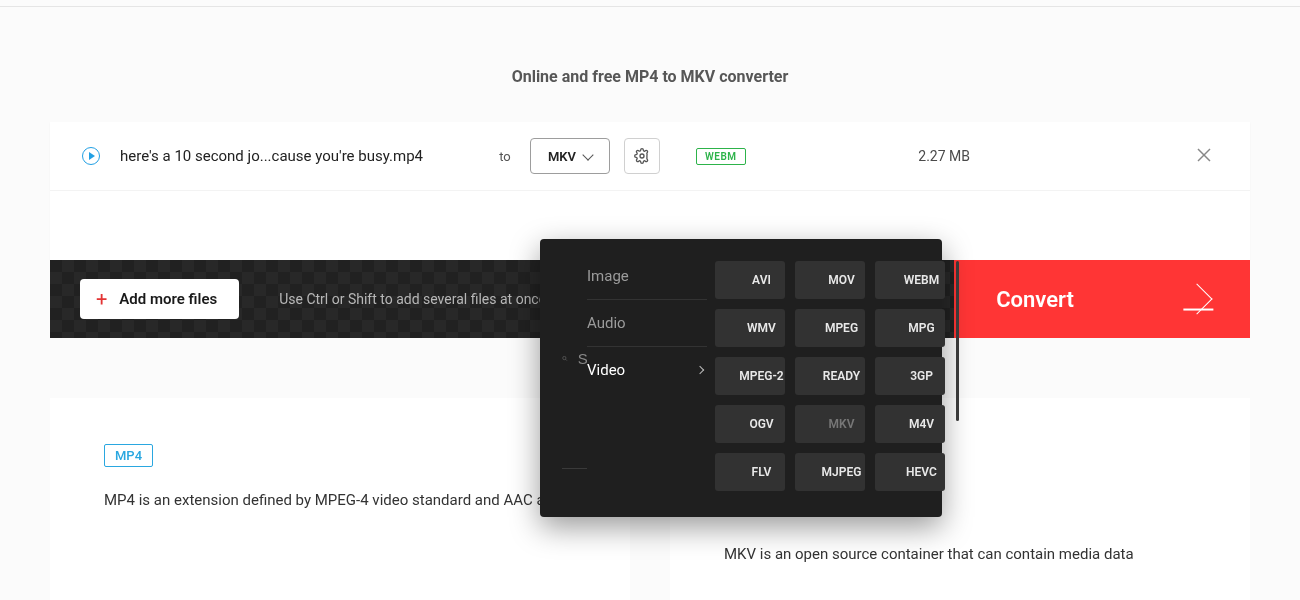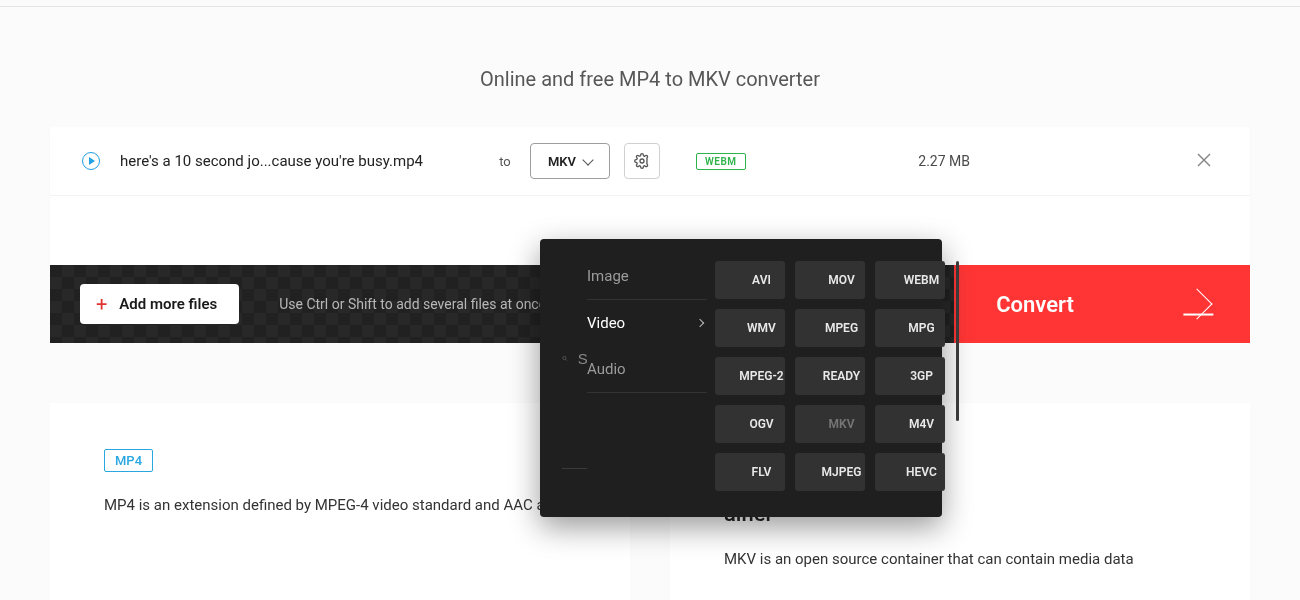--- a/index.html
+++ b/index.html
@@ -15,22 +15,22 @@
   .wrap { width: 1200px; margin: 0 auto; position: relative; }
   .hero { text-align: center; padding-top: 50px; }
   .hero h1 {
     color: #e33434;
     font-size: 40px;
     font-weight: 600;
     letter-spacing: -0.5px;
   }
   .hero h2 {
     color: #575757;
-    font-size: 20px;
-    font-weight: 400;
+    font-size: 16px;
+    font-weight: 700;
     margin-top: 10px;
   }
   .file-row {
     background: #fff;
     margin-top: 36px;
     height: 68px;
     display: flex;
     align-items: center;
     padding: 0 32px;
     box-shadow: 0 1px 2px rgba(0,0,0,0.04);
@@ -321,26 +321,26 @@
         <circle cx="10" cy="10" r="7"></circle>
           <line x1="21" y1="21" x2="15" y2="15"></line>
       </svg>
       <input class="search-input" placeholder="Search" style="">
     </div>
     <div class="dd-body">
       <div class="dd-cats" id="dd-cats">
           <div class="dd-cat">
             <span>Image</span>
           </div>
+          <div class="dd-cat">
+            <span>Audio</span>
+          </div>
           <div class="dd-cat active">
             <span>Video</span>
             <span class="chev-right-sm"></span>
-          </div>
-          <div class="dd-cat">
-            <span>Audio</span>
           </div>
         </div>
       <div class="dd-grid" id="dd-grid">
           <div class="fmt-btn">AVI</div>
           <div class="fmt-btn">MOV</div>
           <div class="fmt-btn">WEBM</div>
           <div class="fmt-btn">WMV</div>
           <div class="fmt-btn">MPEG</div>
           <div class="fmt-btn">MPG</div>
           <div class="fmt-btn">MPEG-2</div>

